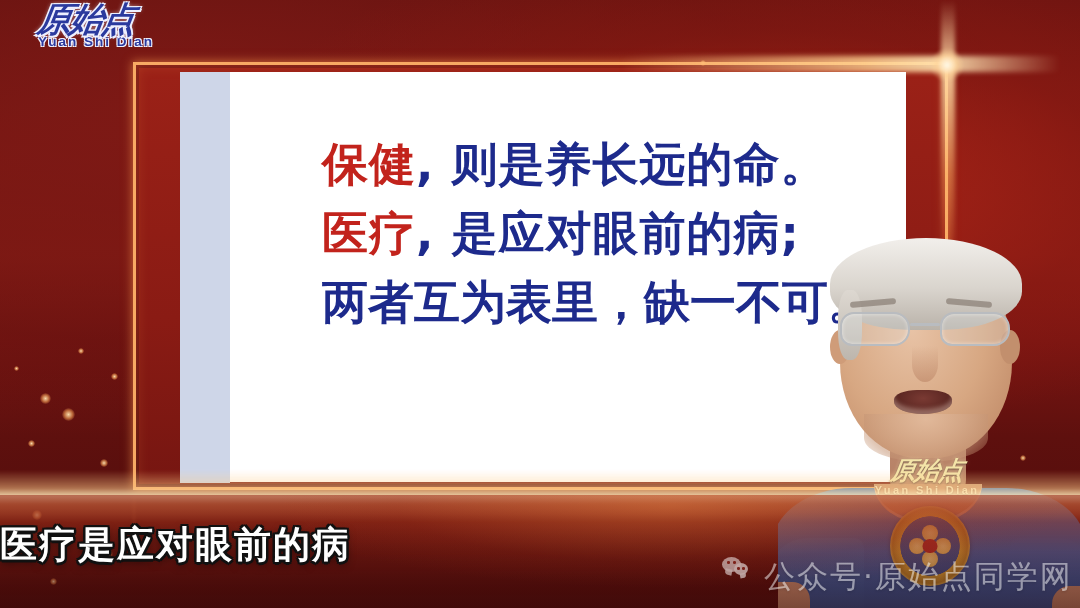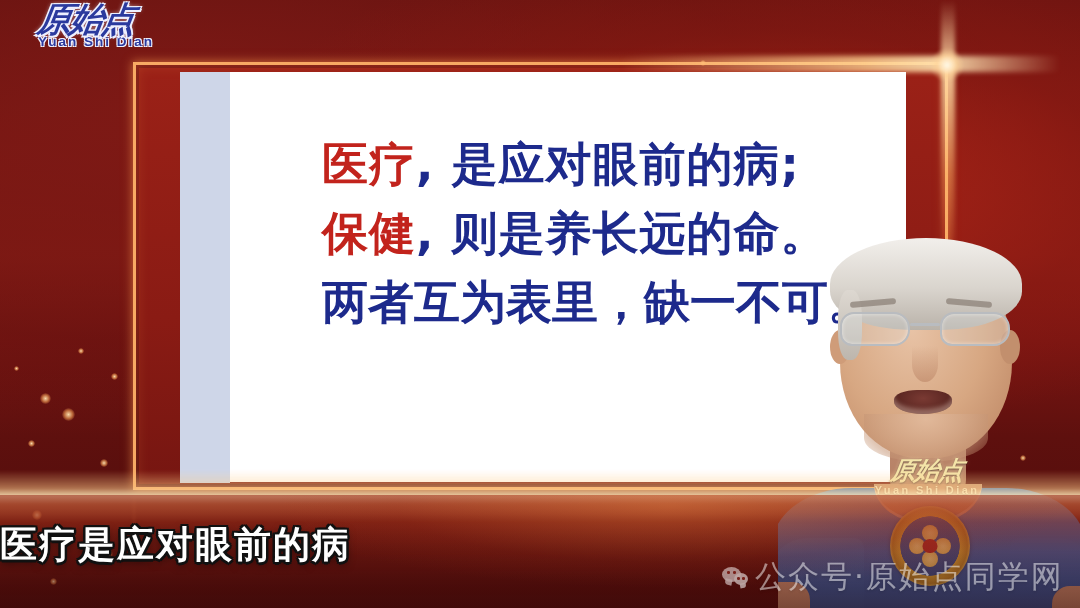--- a/index.html
+++ b/index.html
@@ -204,21 +204,21 @@
     font-family:"DejaVu Sans","Liberation Sans",sans-serif;
     font-size:37px; font-weight:700; color:#fff; letter-spacing:2px; white-space:nowrap;
     text-shadow:
       -2.5px 0 0 #111, 2.5px 0 0 #111, 0 -2.5px 0 #111, 0 2.5px 0 #111,
       -2px -2px 0 #111, 2px -2px 0 #111, -2px 2px 0 #111, 2px 2px 0 #111,
       0 3px 8px rgba(0,0,0,.65);
   }
 
   
   .watermark{
-    position:absolute; left:722px; top:556px; display:flex; align-items:center; gap:7px;
+    position:absolute; left:722px; top:556px; display:flex; gap:16px;
     opacity:.62;
   }
   .wm-icon{ width:26px; height:22px; position:relative; }
   .wm-icon .b1{ position:absolute; left:0; top:1px; width:19px; height:15px; border-radius:50%;
                 background:rgba(255,255,255,.82); }
   .wm-icon .b1:after{ content:""; position:absolute; left:3px; bottom:-3px; width:7px; height:6px;
                       background:rgba(255,255,255,.82); border-radius:0 0 0 60%; transform:rotate(12deg); }
   .wm-icon .b2{ position:absolute; right:0; top:7px; width:14px; height:12px; border-radius:50%;
                 background:rgba(255,255,255,.9); }
   .wm-icon .b2:after{ content:""; position:absolute; right:2px; bottom:-3px; width:6px; height:5px;
@@ -257,22 +257,22 @@
   <div class="frame"></div>
   <div class="flare-h"></div>
   <div class="flare-v"></div>
   <div class="flare-corner"></div>
   <div class="refl"></div>
 
   <div class="slide">
     <div class="slide-strip"></div>
     <div class="slide-body">
       <div class="slide-text">
+        <span class="slide-line"><span class="hl">保健</span><span>, 则是养长远的命。</span></span>
         <span class="slide-line"><span class="hl">医疗</span><span>, 是应对眼前的病;</span></span>
-        <span class="slide-line"><span class="hl">保健</span><span>, 则是养长远的命。</span></span>
         <span class="slide-line l3"><span>两者互为表里，缺一不可。</span></span>
       </div>
     </div>
   </div>
 
   <div class="brandbar">
     <div class="brand-stack">
       <div class="brand-cn">原始点</div>
       <div class="brand-en">Yuan Shi Dian</div>
     </div>

